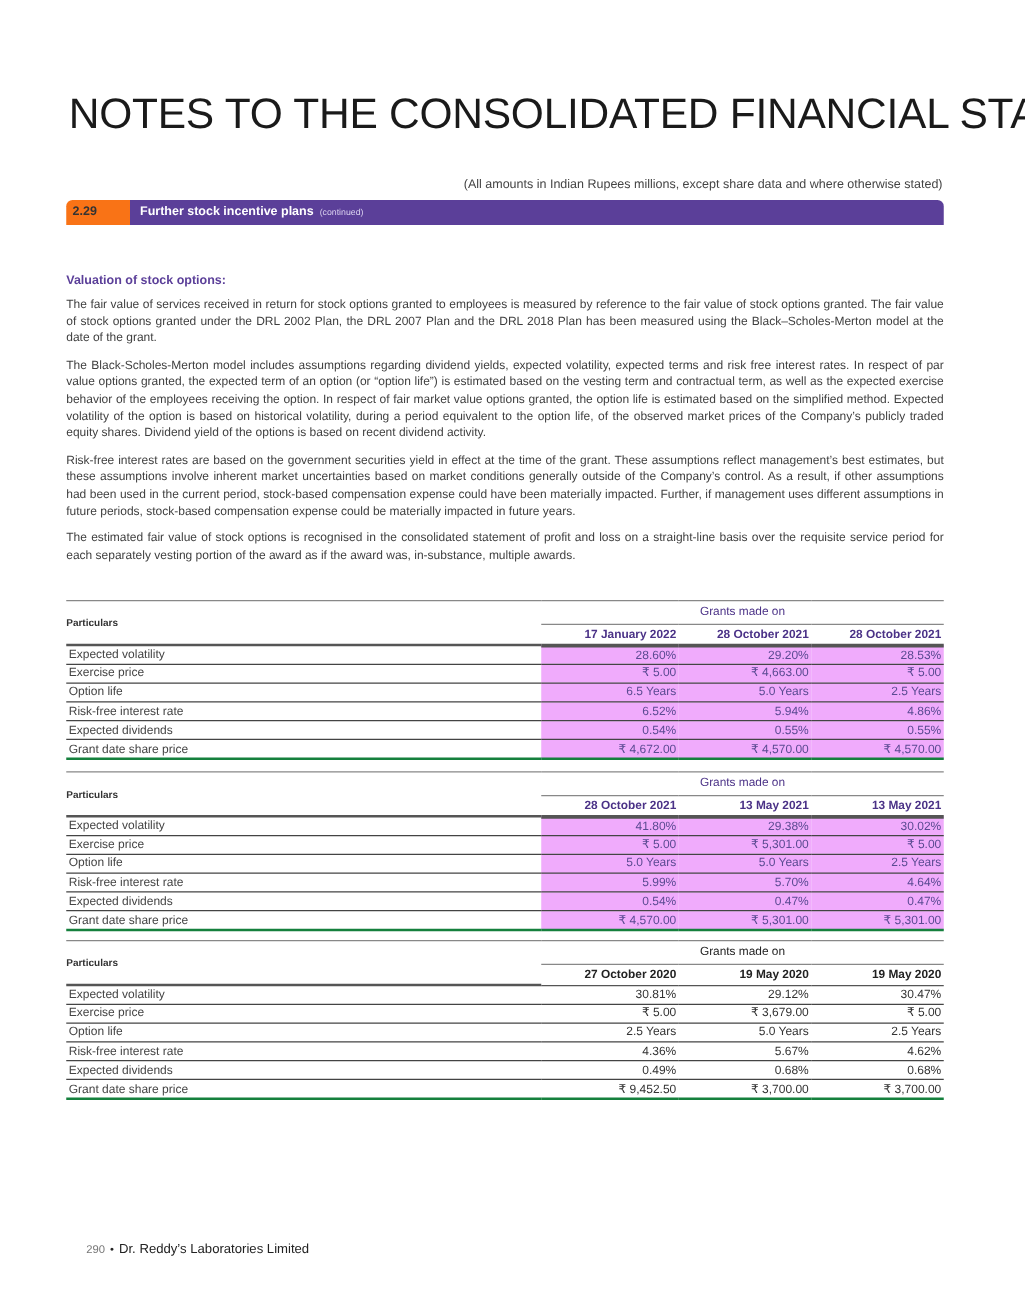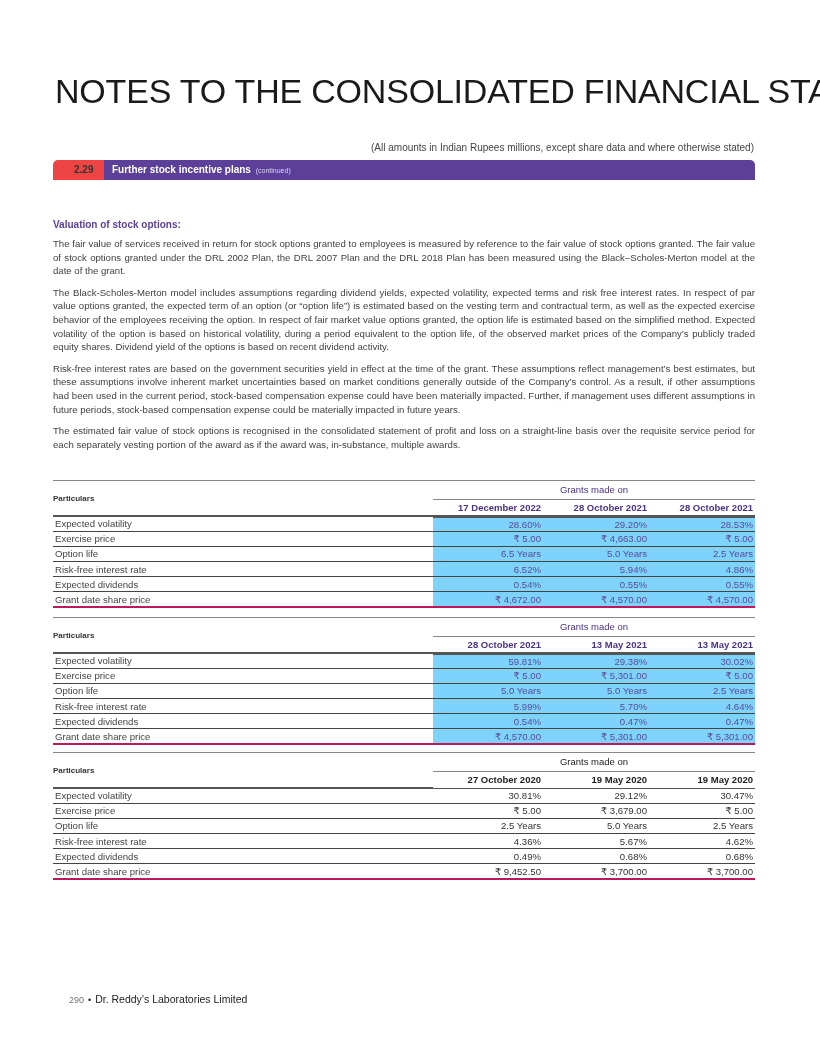--- a/index.html
+++ b/index.html
@@ -27,25 +27,25 @@
     white-space: nowrap;
   }
   .section-bar {
     position: absolute;
     left: 53px; top: 160px;
     width: 702px; height: 20px;
     display: flex;
   }
   .section-num {
     width: 51px; height: 20px;
-    background: #ef4444;
+    background: #f97316;
     border-top-left-radius: 5px;
     font-size: 10px; font-weight: bold;
     color: #333;
-    padding: 4px 0 0 21px;
+    padding: 4px 0 0 5px;
   }
   .section-title {
     flex: 1; height: 20px;
     background: #5b3f99;
     border-top-right-radius: 5px;
     color: #fff;
     font-size: 10px; font-weight: bold;
     padding: 4px 0 0 8px;
     white-space: nowrap;
   }
@@ -101,26 +101,26 @@
     text-align: right;
     height: 17px;
     border-bottom: 3px solid #555;
     padding-right: 2px;
   }
   .tbl tr.row td {
     height: 15.2px;
     border-bottom: 1.2px solid #444;
     vertical-align: middle;
   }
-  .tbl tr.row:last-child td { border-bottom: 2px solid #be185d; }
+  .tbl tr.row:last-child td { border-bottom: 2px solid #15803d; }
   .tbl td.label { color: #444; padding-left: 2px; }
   .tbl td.val { text-align: right; padding-right: 2px; }
 
   .purple .grants-hdr, .purple .date-hdr { color: #4b3287; }
-  .purple td.val { background: #7dd3fc; color: #5a4a92; }
+  .purple td.val { background: #f0abfc; color: #5a4a92; }
   .plain .grants-hdr, .plain .date-hdr { color: #222; }
   .plain td.val { color: #333; }
 
   #t1 { top: 480px; }
   #t2 { top: 617px; }
   #t3 { top: 752px; }
 
   .footer {
     position: absolute;
     left: 37px; top: 993px;
@@ -163,21 +163,21 @@
     </colgroup>
   <tbody>
       <tr class="top-rule">
         <td colspan="4"></td>
       </tr>
   <tr>
     <td class="hdr-part" rowspan="2">Particulars</td>
     <td class="grants-hdr" colspan="3">Grants made on</td>
   </tr>
   <tr>
-    <td class="date-hdr">17 December 2022</td>
+    <td class="date-hdr">17 January 2022</td>
     <td class="date-hdr">28 October 2021</td>
     <td class="date-hdr">28 October 2021</td>
   </tr>
   <tr class="row">
     <td class="label">Expected volatility</td>
     <td class="val">28.60%</td>
     <td class="val">29.20%</td>
     <td class="val">28.53%</td>
   </tr>
   <tr class="row">
@@ -228,21 +228,21 @@
     <td class="hdr-part" rowspan="2">Particulars</td>
     <td class="grants-hdr" colspan="3">Grants made on</td>
   </tr>
   <tr>
     <td class="date-hdr">28 October 2021</td>
     <td class="date-hdr">13 May 2021</td>
     <td class="date-hdr">13 May 2021</td>
   </tr>
   <tr class="row">
     <td class="label">Expected volatility</td>
-    <td class="val">59.81%</td>
+    <td class="val">41.80%</td>
     <td class="val">29.38%</td>
     <td class="val">30.02%</td>
   </tr>
   <tr class="row">
     <td class="label">Exercise price</td>
     <td class="val">₹ 5.00</td>
     <td class="val">₹ 5,301.00</td>
     <td class="val">₹ 5.00</td>
   </tr>
   <tr class="row">

